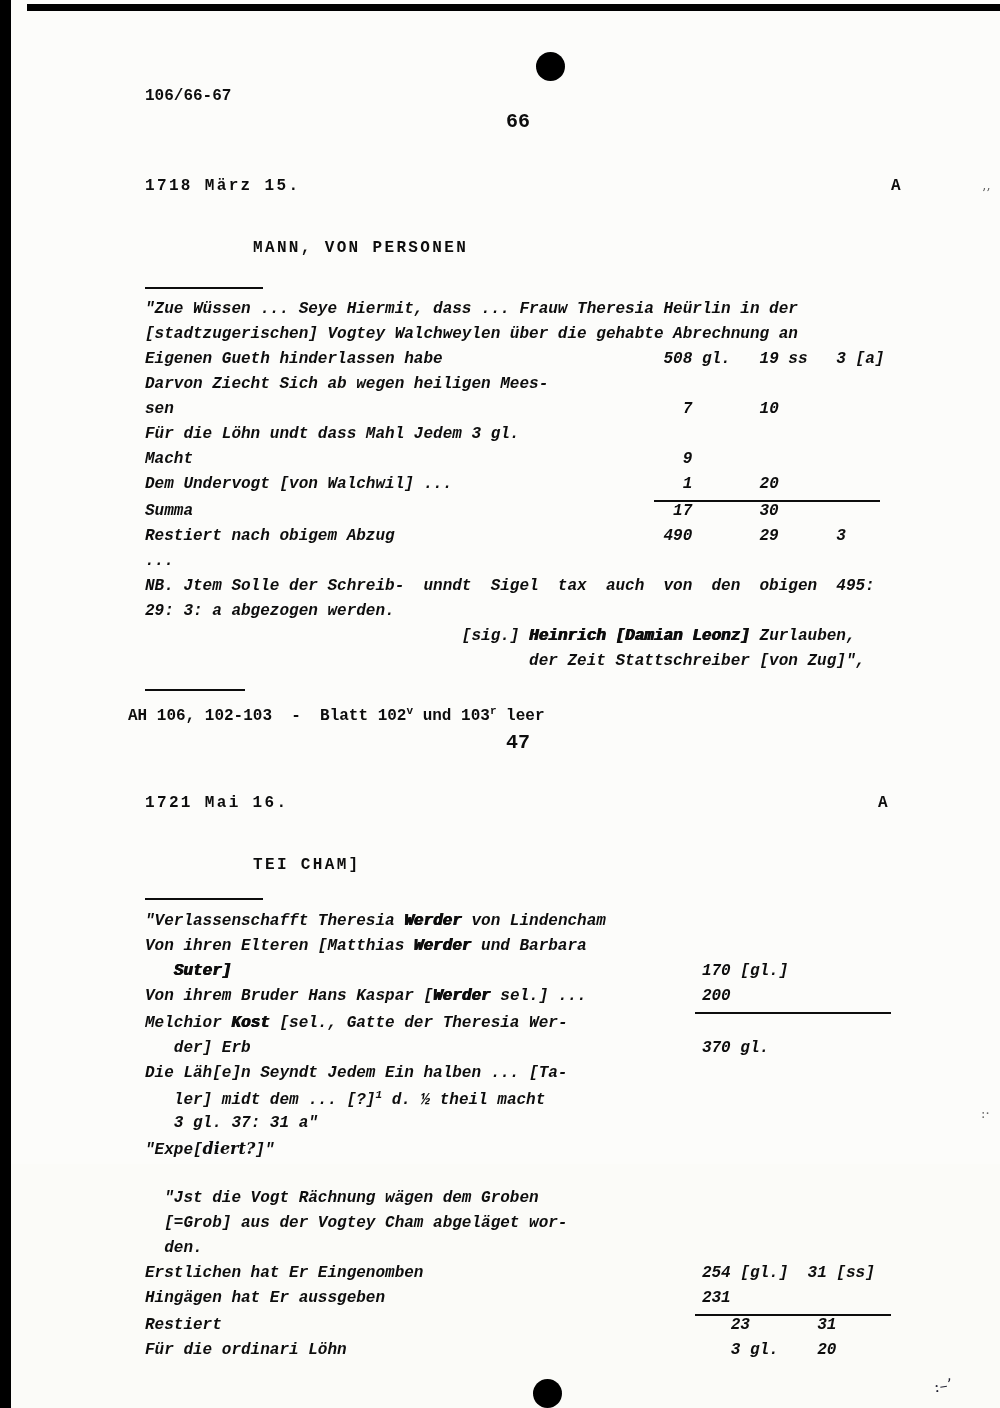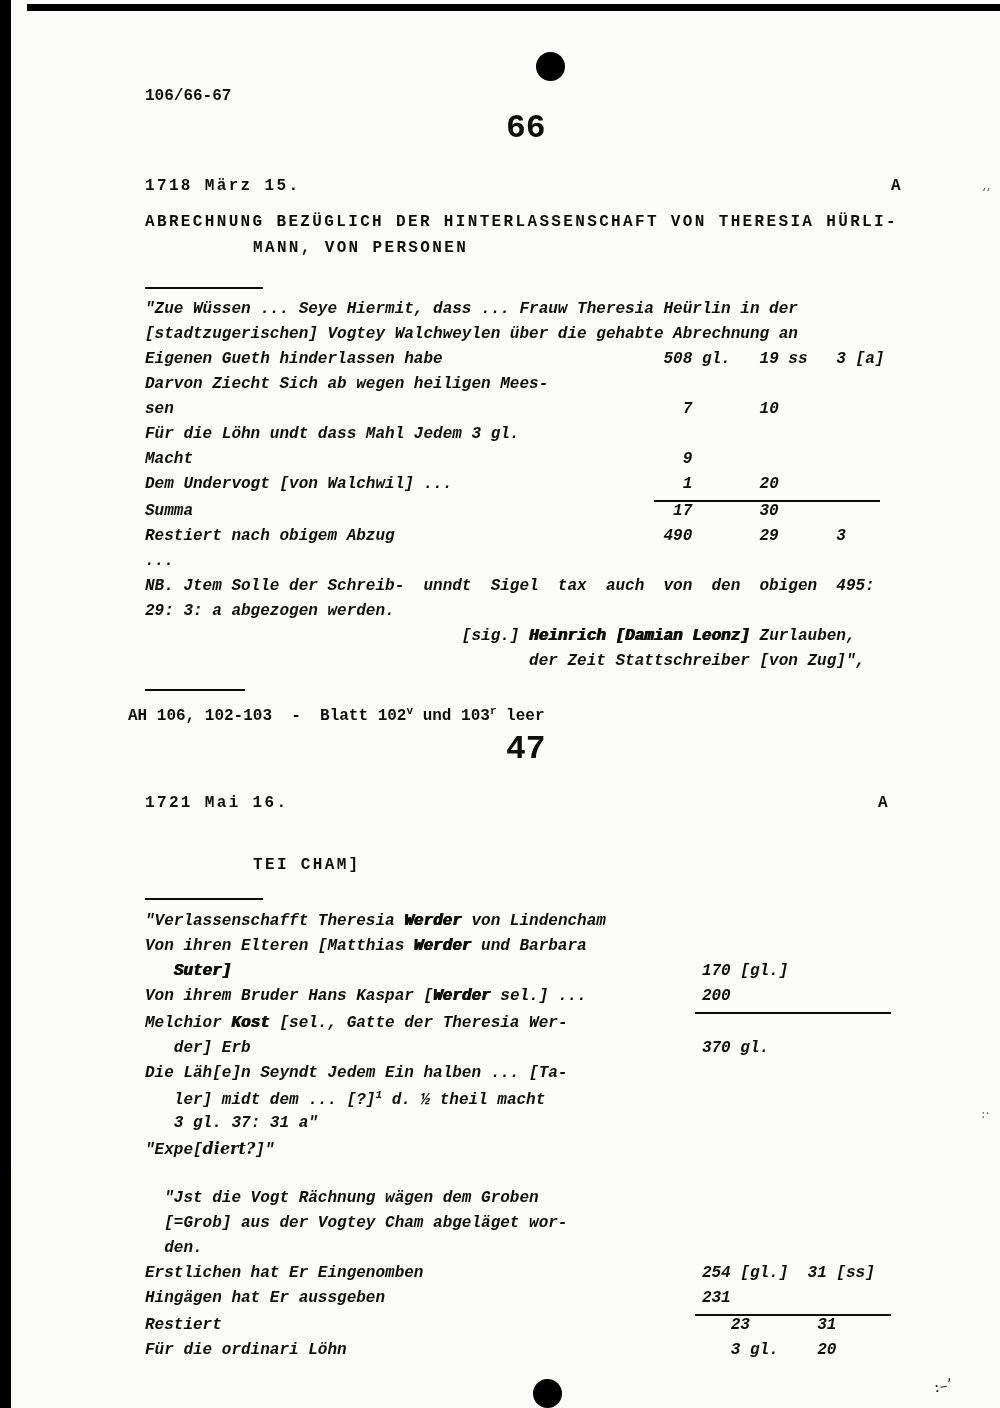--- a/index.html
+++ b/index.html
@@ -7,21 +7,21 @@
   body {
     width: 1000px; height: 1408px;
     position: relative; overflow: hidden;
     background: #fbfbf8;
     font-family: "Liberation Mono", "DejaVu Sans Mono", monospace;
     color: #0d0d0d;
   }
   .abs { position: absolute; }
   .mono16 { font-size: 16px; font-weight: 700; white-space: pre; line-height: 20px; }
   .wide { letter-spacing: 2.35px; }
-  .big { font-size: 33px; font-weight: 700; }
+  .big { font-size: 20px; font-weight: 700; }
   .block { font-size: 16px; font-weight: 700; font-style: italic; white-space: pre; }
   .tline { height: 25px; }
   .hrule { position: relative; height: 2px; }
   .hrule.r66::after { content: ""; position: absolute; left: 509px; top: 0; width: 226px; height: 2px; background: #0d0d0d; }
   .hrule.r67::after { content: ""; position: absolute; left: 550px; top: 0; width: 196px; height: 2px; background: #0d0d0d; }
   .shortrule { height: 2px; background: #0d0d0d; }
   .b { text-shadow: 0.7px 0 currentColor, -0.3px 0 currentColor; font-style: italic; }
   .u { text-decoration-thickness: 2px; text-underline-offset: 4px; }
   .sup { font-size: 11px; vertical-align: 6px; letter-spacing: 0; }
   .hand { font-family: "DejaVu Serif", serif; }
@@ -37,21 +37,20 @@
   <div class="abs edge" style="left:0;top:0;width:11px;height:1408px"></div>
   <div class="abs edge" style="left:27px;top:4px;width:973px;height:7px"></div>
   <div class="abs dot" style="left:536px;top:52px;width:29px;height:29px"></div>
   <div class="abs dot" style="left:533px;top:1379px;width:29px;height:29px"></div>
 
   <div class="abs mono16" style="left:145px;top:86px">106/66-67</div>
 
   <div class="abs big" style="left:506px;top:110px">66</div>
   <div class="abs mono16 wide" style="left:145px;top:176px">1718 März 15.</div>
   <div class="abs mono16" style="left:891px;top:176px">A</div>
-  <div class="abs mono16 wide" style="left:145px;top:212px">ABRECHNUNG BEZÜGLICH DER HINTERLASSENSCHAFT VON THERESIA HÜRLI-</div>
   <div class="abs mono16 wide" style="left:253px;top:238px">MANN, VON PERSONEN</div>
   <div class="abs shortrule" style="left:145px;top:287px;width:118px"></div>
 
   <div class="abs block" style="left:145px;top:300px"><div class="tline"><span>"Zue Wüssen ... Seye Hiermit, dass ... Frauw Theresia Heürlin in der</span></div><div class="tline"><span>[stadtzugerischen] Vogtey Walchweylen über die gehabte Abrechnung an</span></div><div class="tline"><span>Eigenen Gueth hinderlassen habe</span>                       <span>508 gl.</span>   <span>19 ss</span>   <span>3 [a]</span></div><div class="tline"><span>Darvon Ziecht Sich ab wegen heiligen Mees-</span></div><div class="tline"><span>sen</span>                                                     <span>7</span>       <span>10</span></div><div class="tline"><span>Für die Löhn undt dass Mahl Jedem 3 gl.</span></div><div class="tline"><span>Macht</span>                                                   <span>9</span></div><div class="tline"><span class="u">Dem Undervogt</span><span> [von Walchwil] ...</span>                        <span>1</span>       <span>20</span></div><div class="hrule r66"></div><div class="tline"><span>Summa</span>                                                  <span>17</span>       <span>30</span></div><div class="tline"><span>Restiert nach obigem Abzug</span>                            <span>490</span>       <span>29</span>      <span>3</span></div><div class="tline"><span>...</span></div><div class="tline"><span>NB. Jtem Solle der Schreib-  unndt  Sigel  tax  auch  von  den  obigen  495:</span></div><div class="tline"><span>29: 3: a abgezogen werden.</span></div><div class="tline">                                 <span>[sig.] </span><span class="b">Heinrich [Damian Leonz]</span><span> Zurlauben,</span></div><div class="tline">                                        <span>der Zeit Stattschreiber [von Zug]",</span></div></div>
 
   <div class="abs shortrule" style="left:145px;top:689px;width:100px"></div>
   <div class="abs mono16" style="left:128px;top:701px"><div class="tline"><span>AH 106, 102-103  -  Blatt 102</span><span class="sup">v</span><span> und 103</span><span class="sup">r</span><span> leer</span></div></div>
 
   <div class="abs big" style="left:506px;top:731px">47</div>
   <div class="abs mono16 wide" style="left:145px;top:793px">1721 Mai 16.</div>

